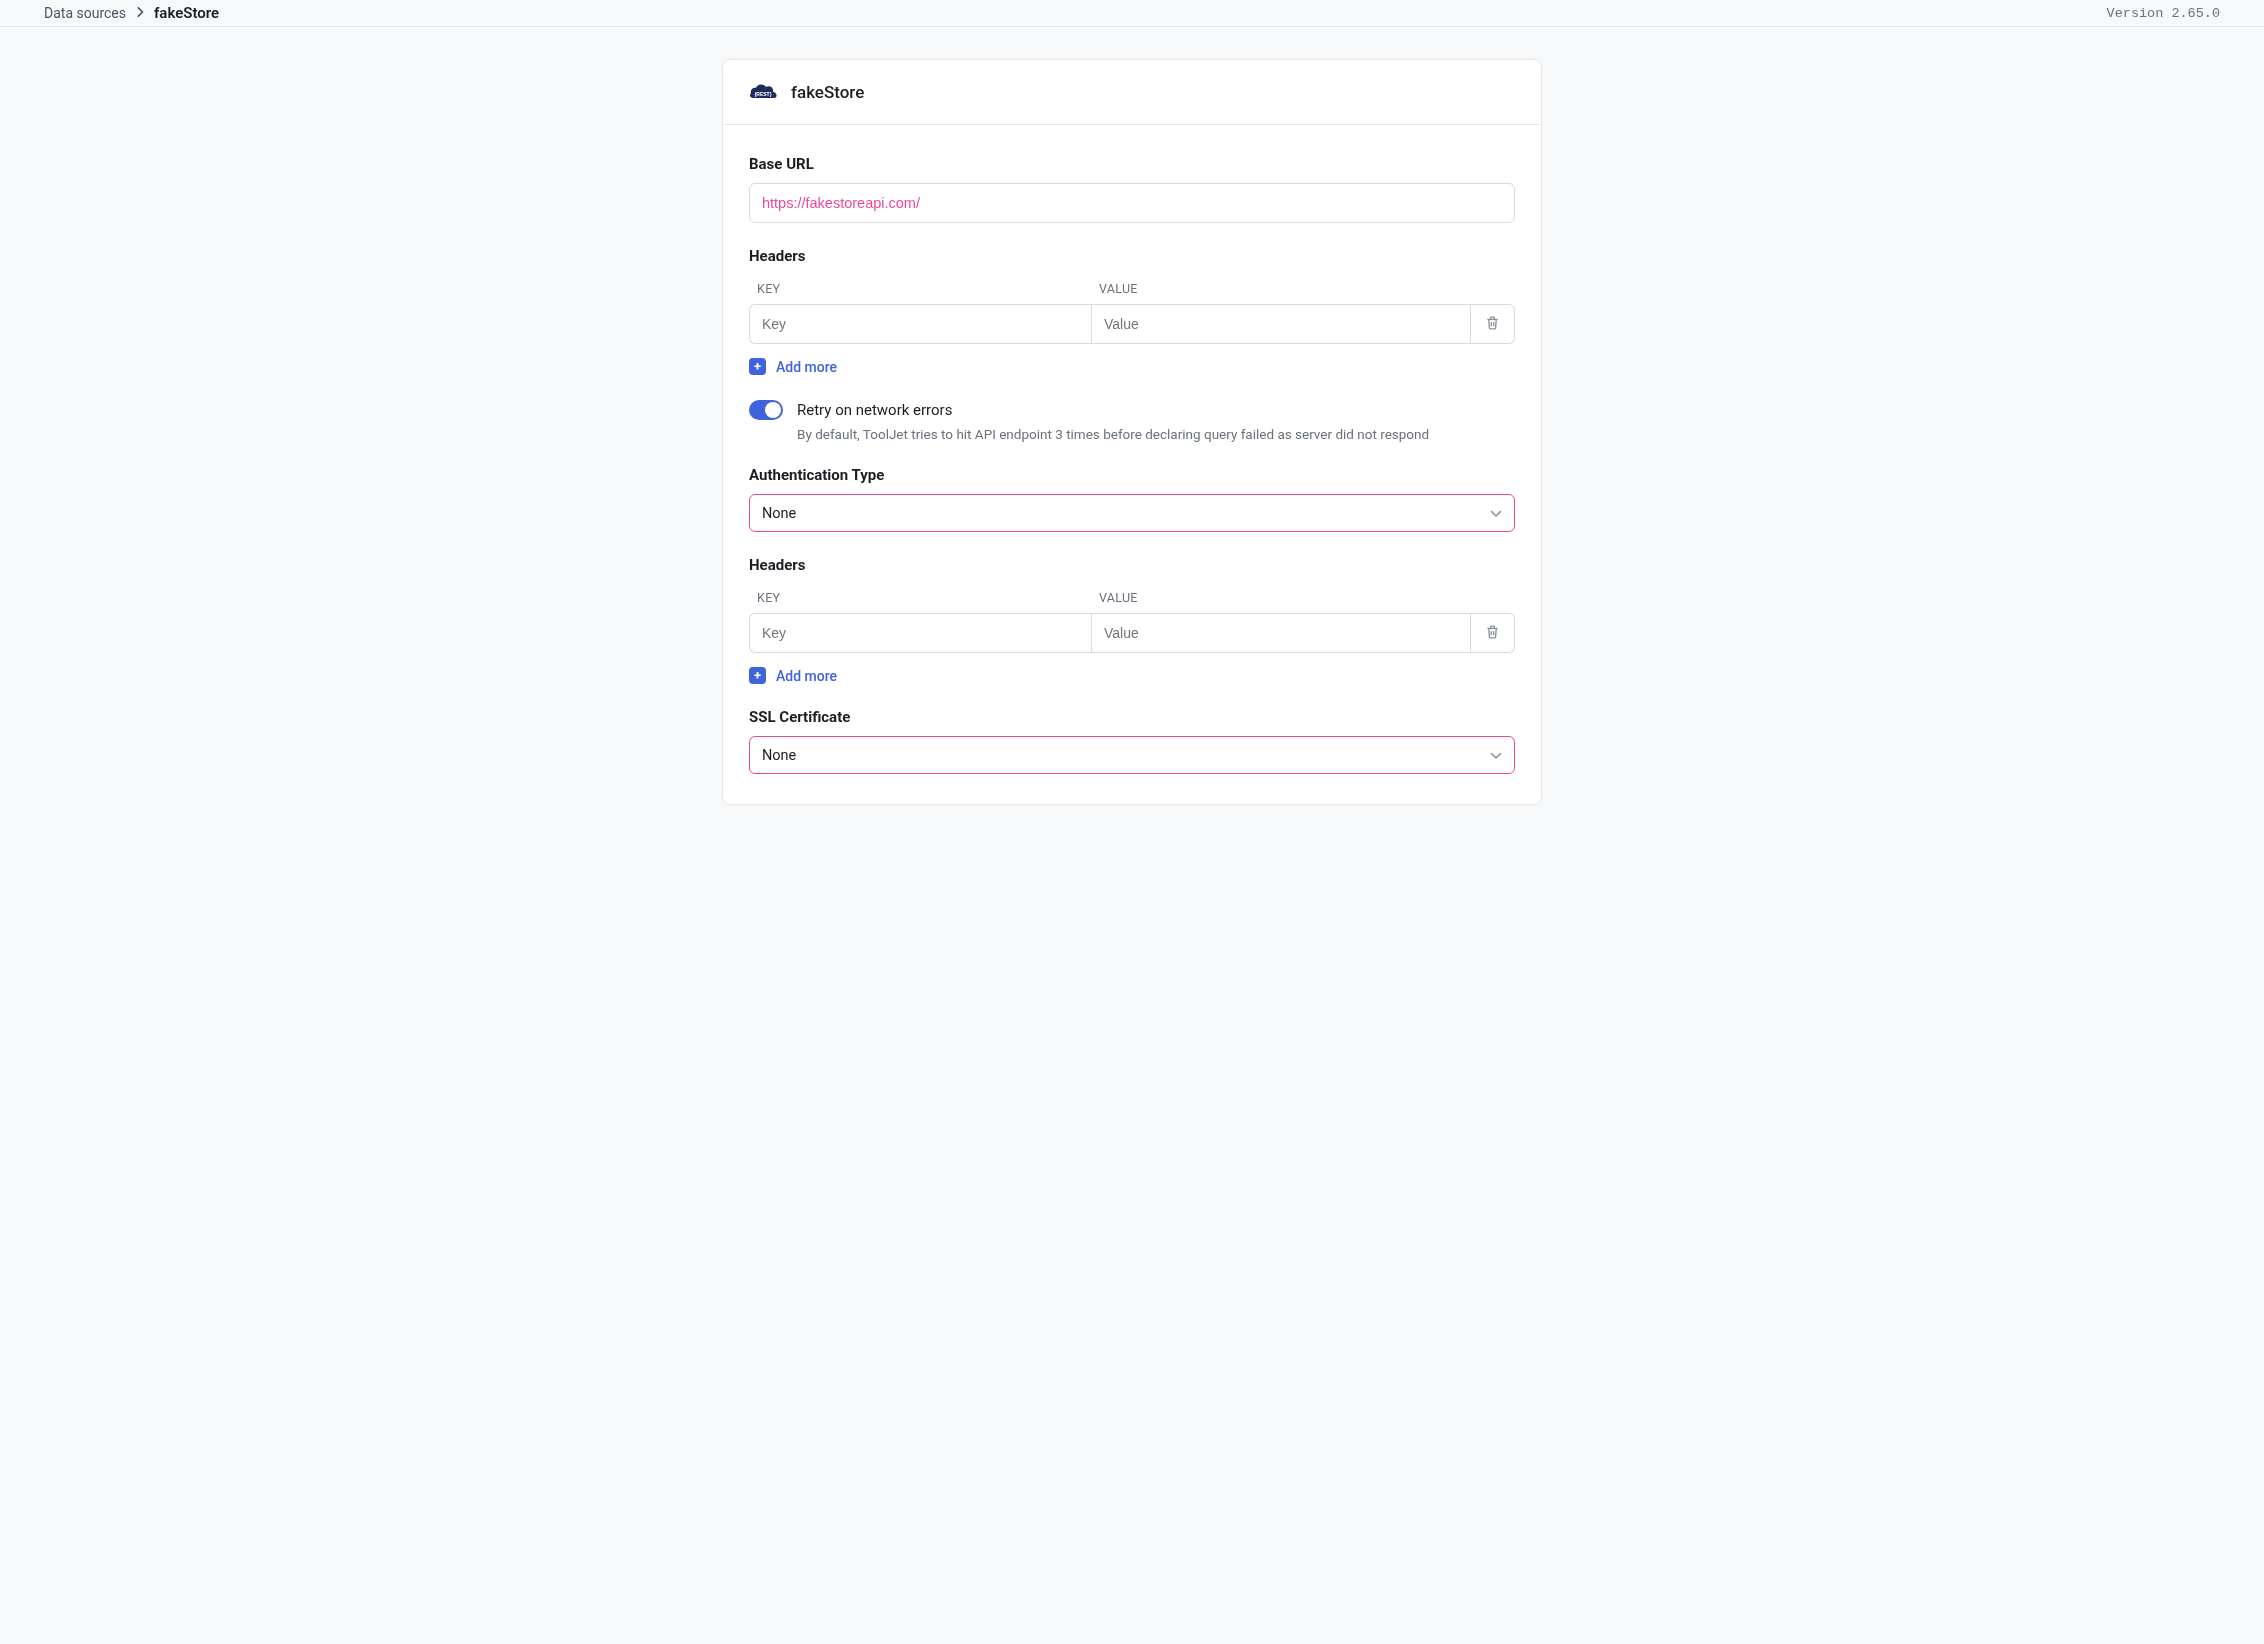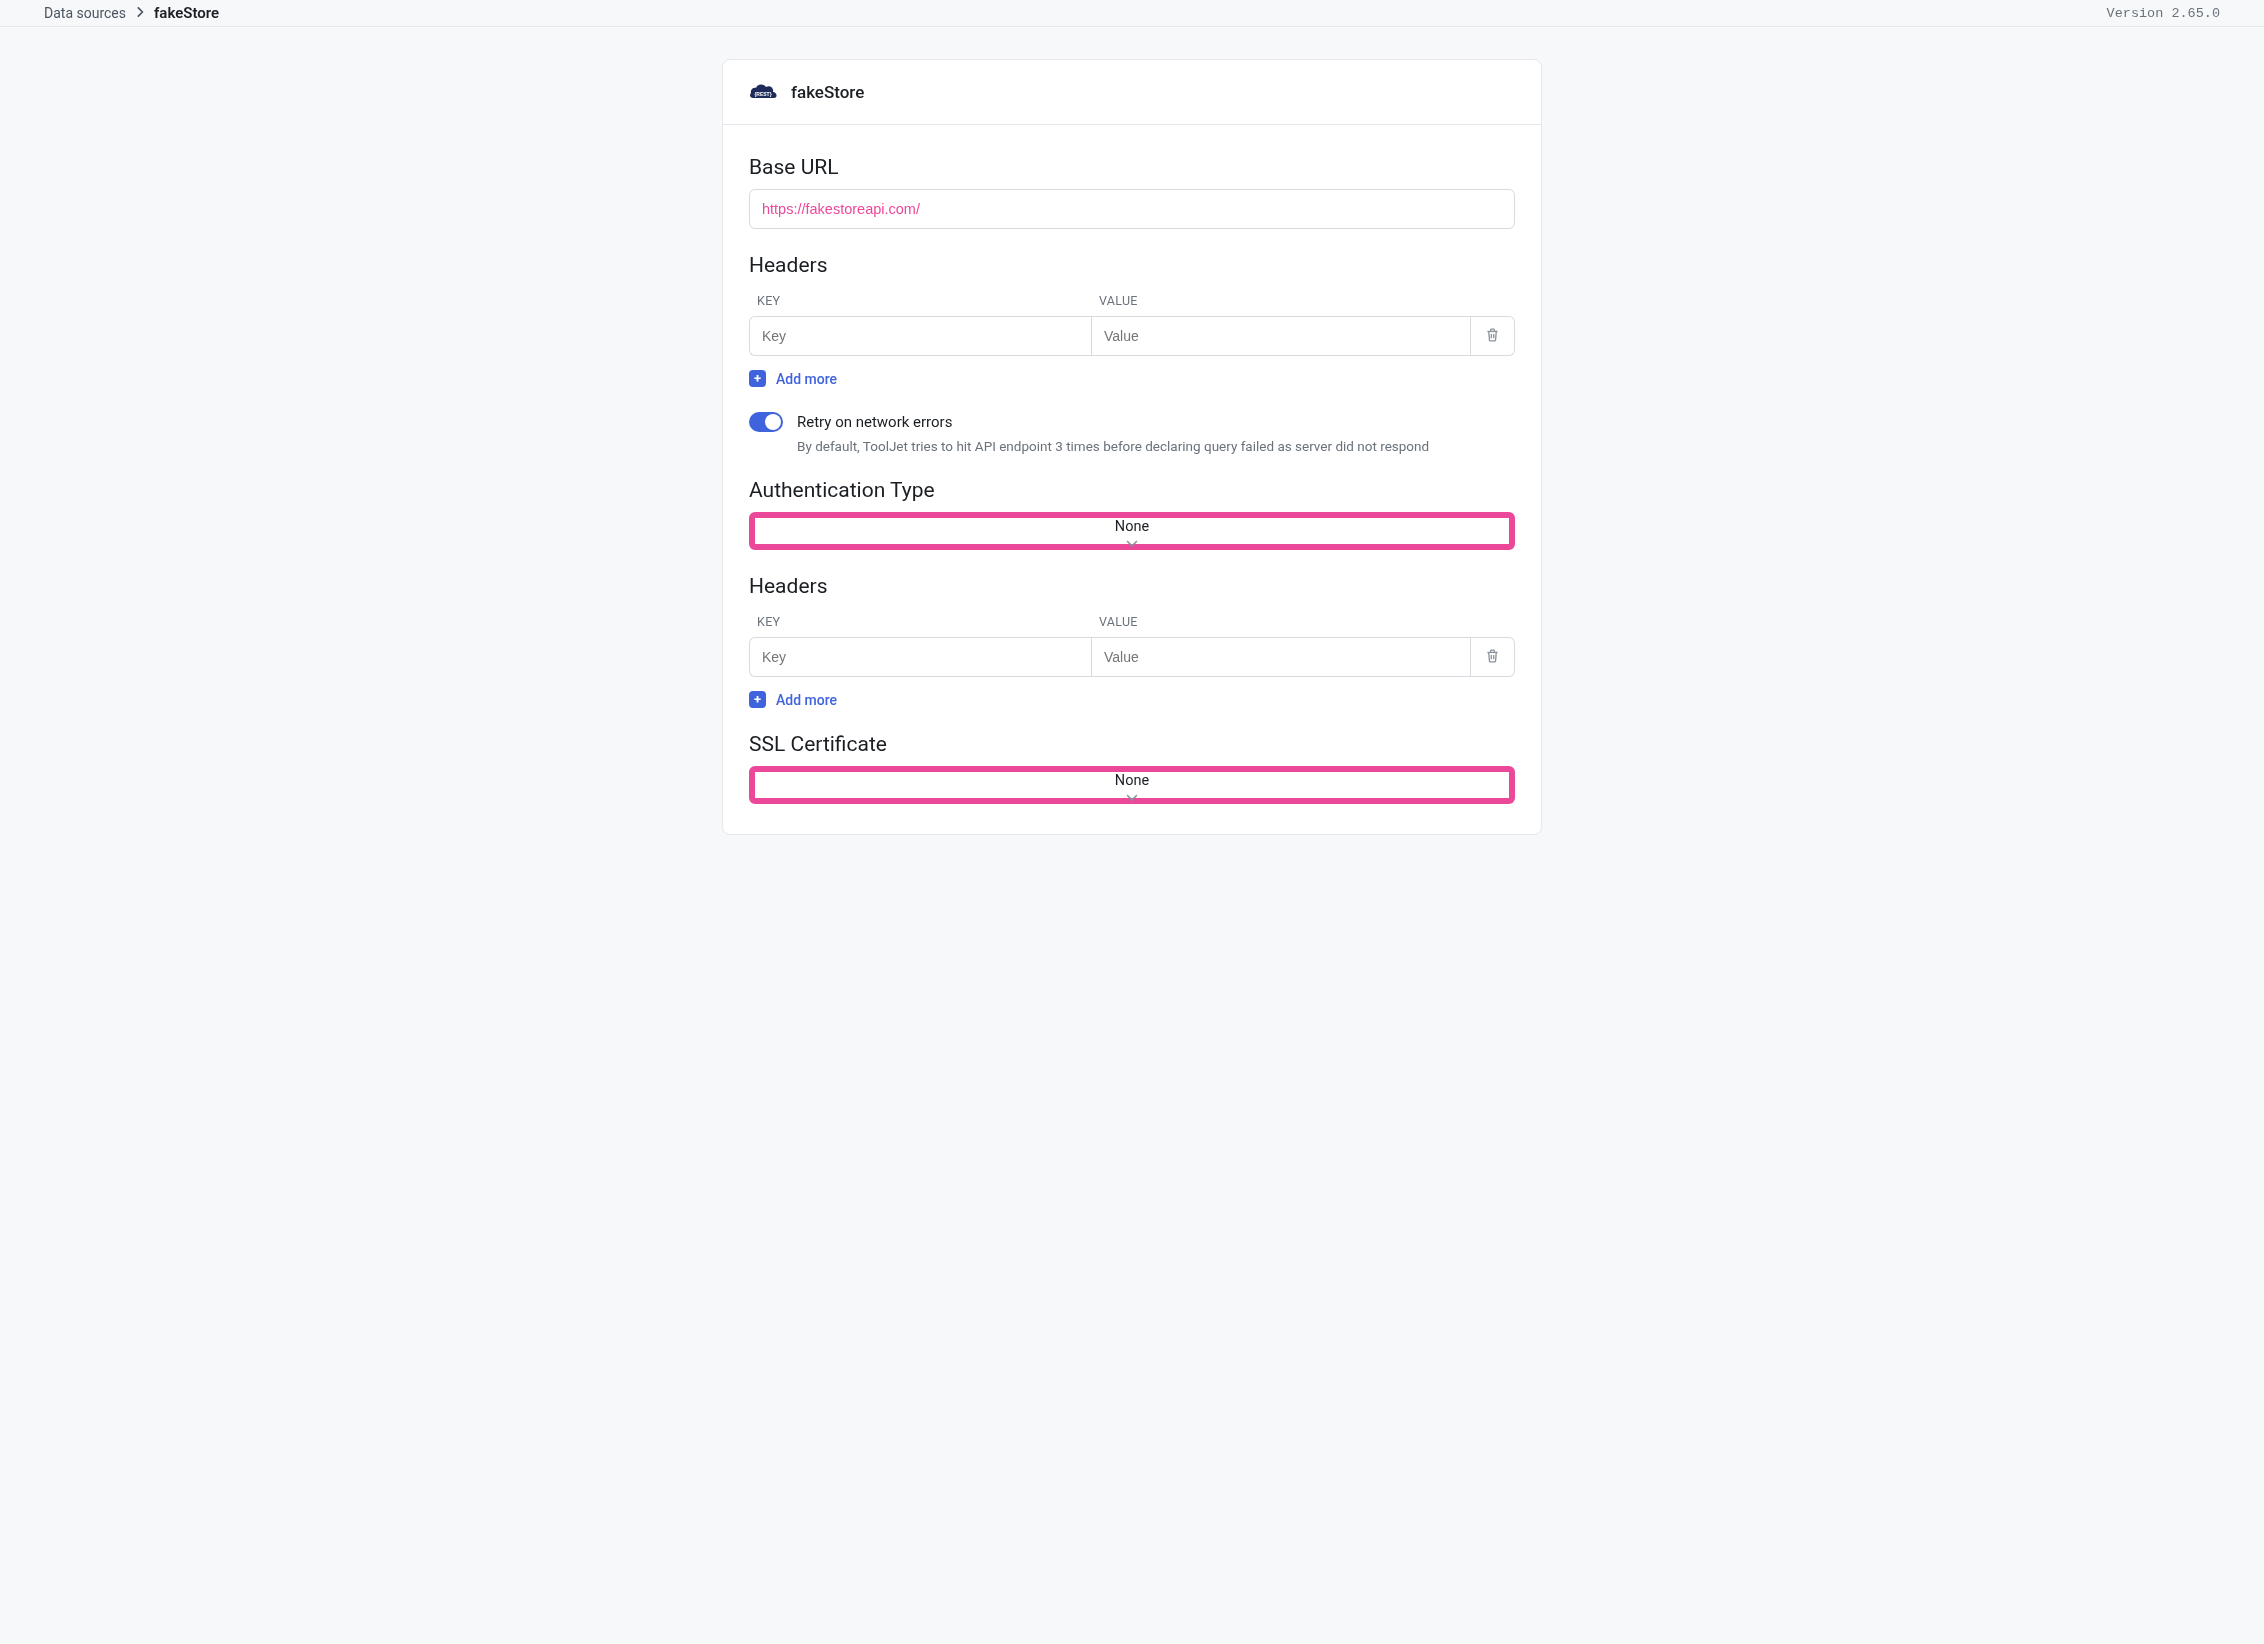--- a/index.html
+++ b/index.html
@@ -64,22 +64,22 @@
   .card-title {
     font-size: 17px;
     font-weight: 500;
     color: #1b1f24;
   }
   .card-body {
     padding: 30px 26px 30px;
   }
   .section { margin-bottom: 24px; }
   .section-label {
-    font-weight: 400;
-    font-size: 21px;
+    font-weight: 700;
+    font-size: 15px;
     color: #1b1f24;
     margin-bottom: 10px;
   }
   .text-input {
     width: 100%;
     height: 40px;
     border: 1px solid #d7dbe0;
     border-radius: 6px;
     padding: 0 12px;
     font-size: 14.5px;
@@ -176,31 +176,30 @@
   }
   .toggle-label { font-size: 15px; color: #1b1f24; }
   .toggle-help {
     font-size: 13.5px;
     color: #6a727c;
     margin-left: 48px;
   }
   .select {
     width: 100%;
     height: 38px;
-    border: 6px solid #ec4899;
+    border: 1px solid #ec4899;
     border-radius: 6px;
     padding: 0 12px;
     font-size: 14.5px;
     color: #1b1f24;
     background: #fff;
     display:flex;
     align-items:center;
     justify-content:space-between;
     cursor:pointer;
-    flex-direction:column;
   }
   .select .chev { color:#8b929b; }
   .card-footer {
     margin-top: 40px;
     display: flex;
     align-items: center;
     justify-content: space-between;
   }
   .doc-link {
     display: inline-flex;

